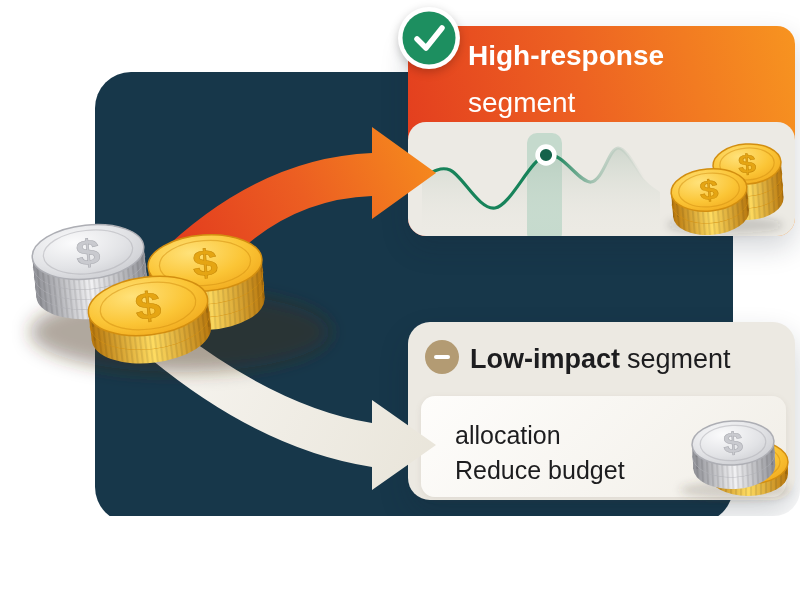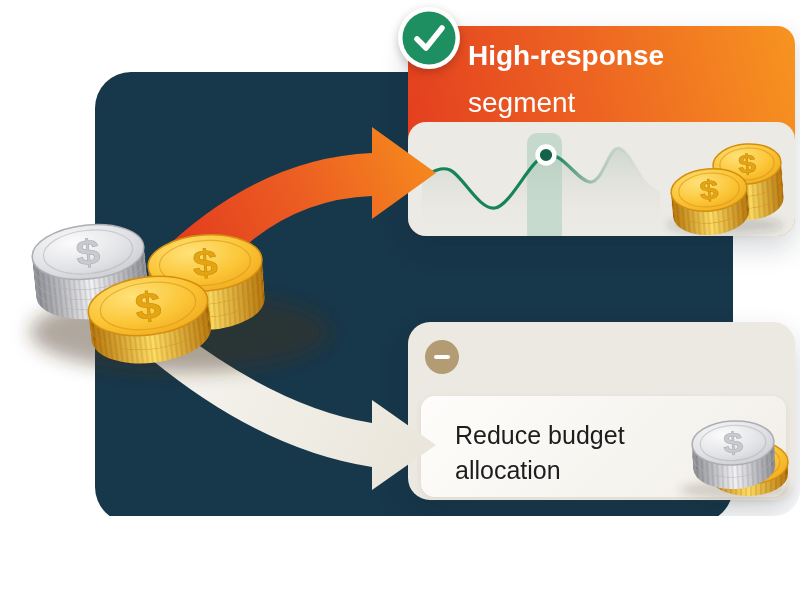--- a/index.html
+++ b/index.html
@@ -89,24 +89,27 @@
   <svg class="badge-check" width="62" height="62" viewBox="0 0 62 62">
     <circle cx="31" cy="31" r="31" fill="#fff"></circle>
     <circle cx="31" cy="31" r="26.5" fill="var(--badge_green)"></circle>
     <path d="M19 32 L28 41 L44 21" fill="none" stroke="#fff" stroke-width="5.5" stroke-linecap="round" stroke-linejoin="round"></path>
   </svg>
 
   <div class="card-low">
     <div class="badge-minus">
       <div class="minus-bar"></div>
     </div>
+    <div class="low-title">
+      <span class="t-bold">Low-impact</span><span class="t-light">segment</span>
+    </div>
     <div class="low-inner">
       <div class="low-body">
+        <div>allocation</div>
         <div>Reduce budget</div>
-        <div>allocation</div>
       </div>
     </div>
   </div>
 
   <svg class="coins" width="800" height="603" viewBox="0 0 800 603" id="coinLayer">
     <defs>
       <filter id="blur10" x="-50%" y="-50%" width="200%" height="200%">
         <feGaussianBlur stdDeviation="9"></feGaussianBlur>
       </filter>
       <filter id="blur4" x="-50%" y="-50%" width="200%" height="200%">

